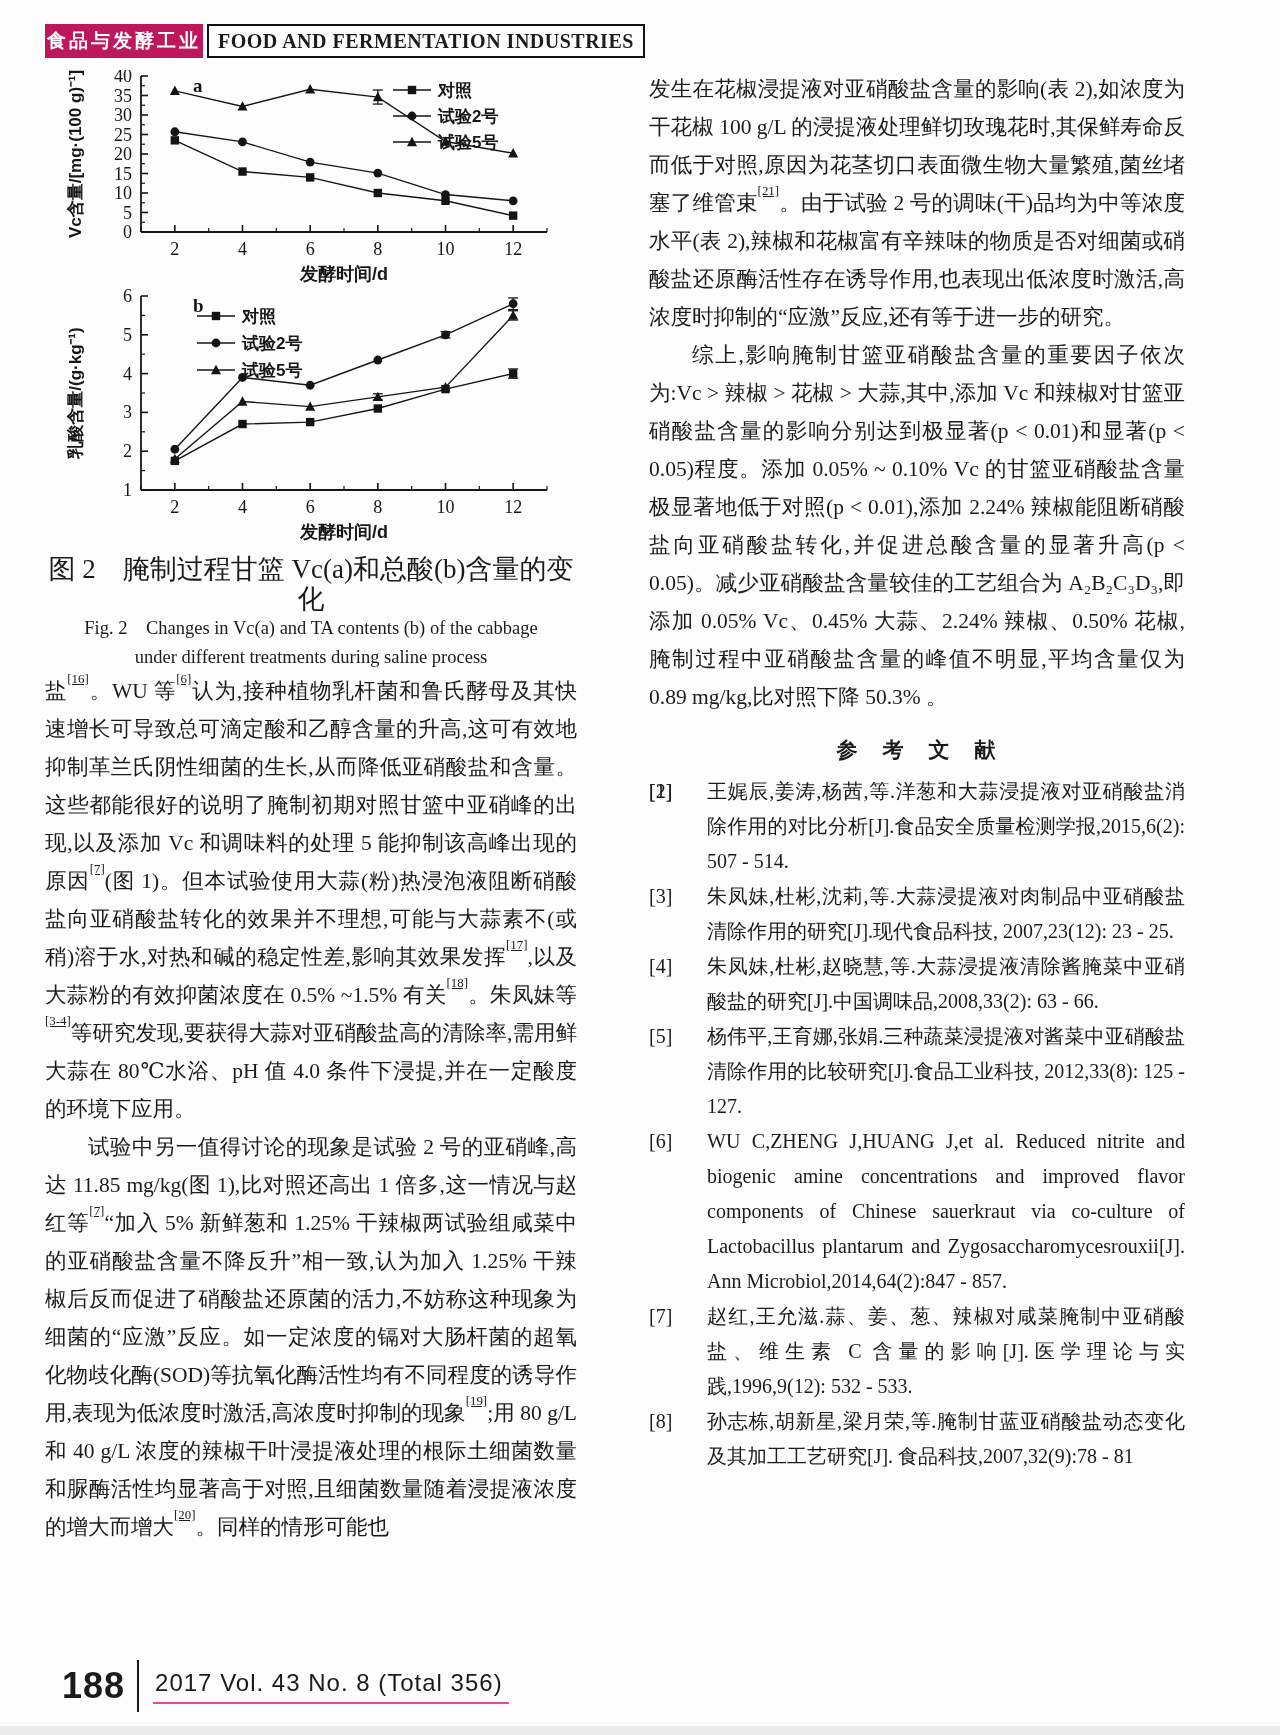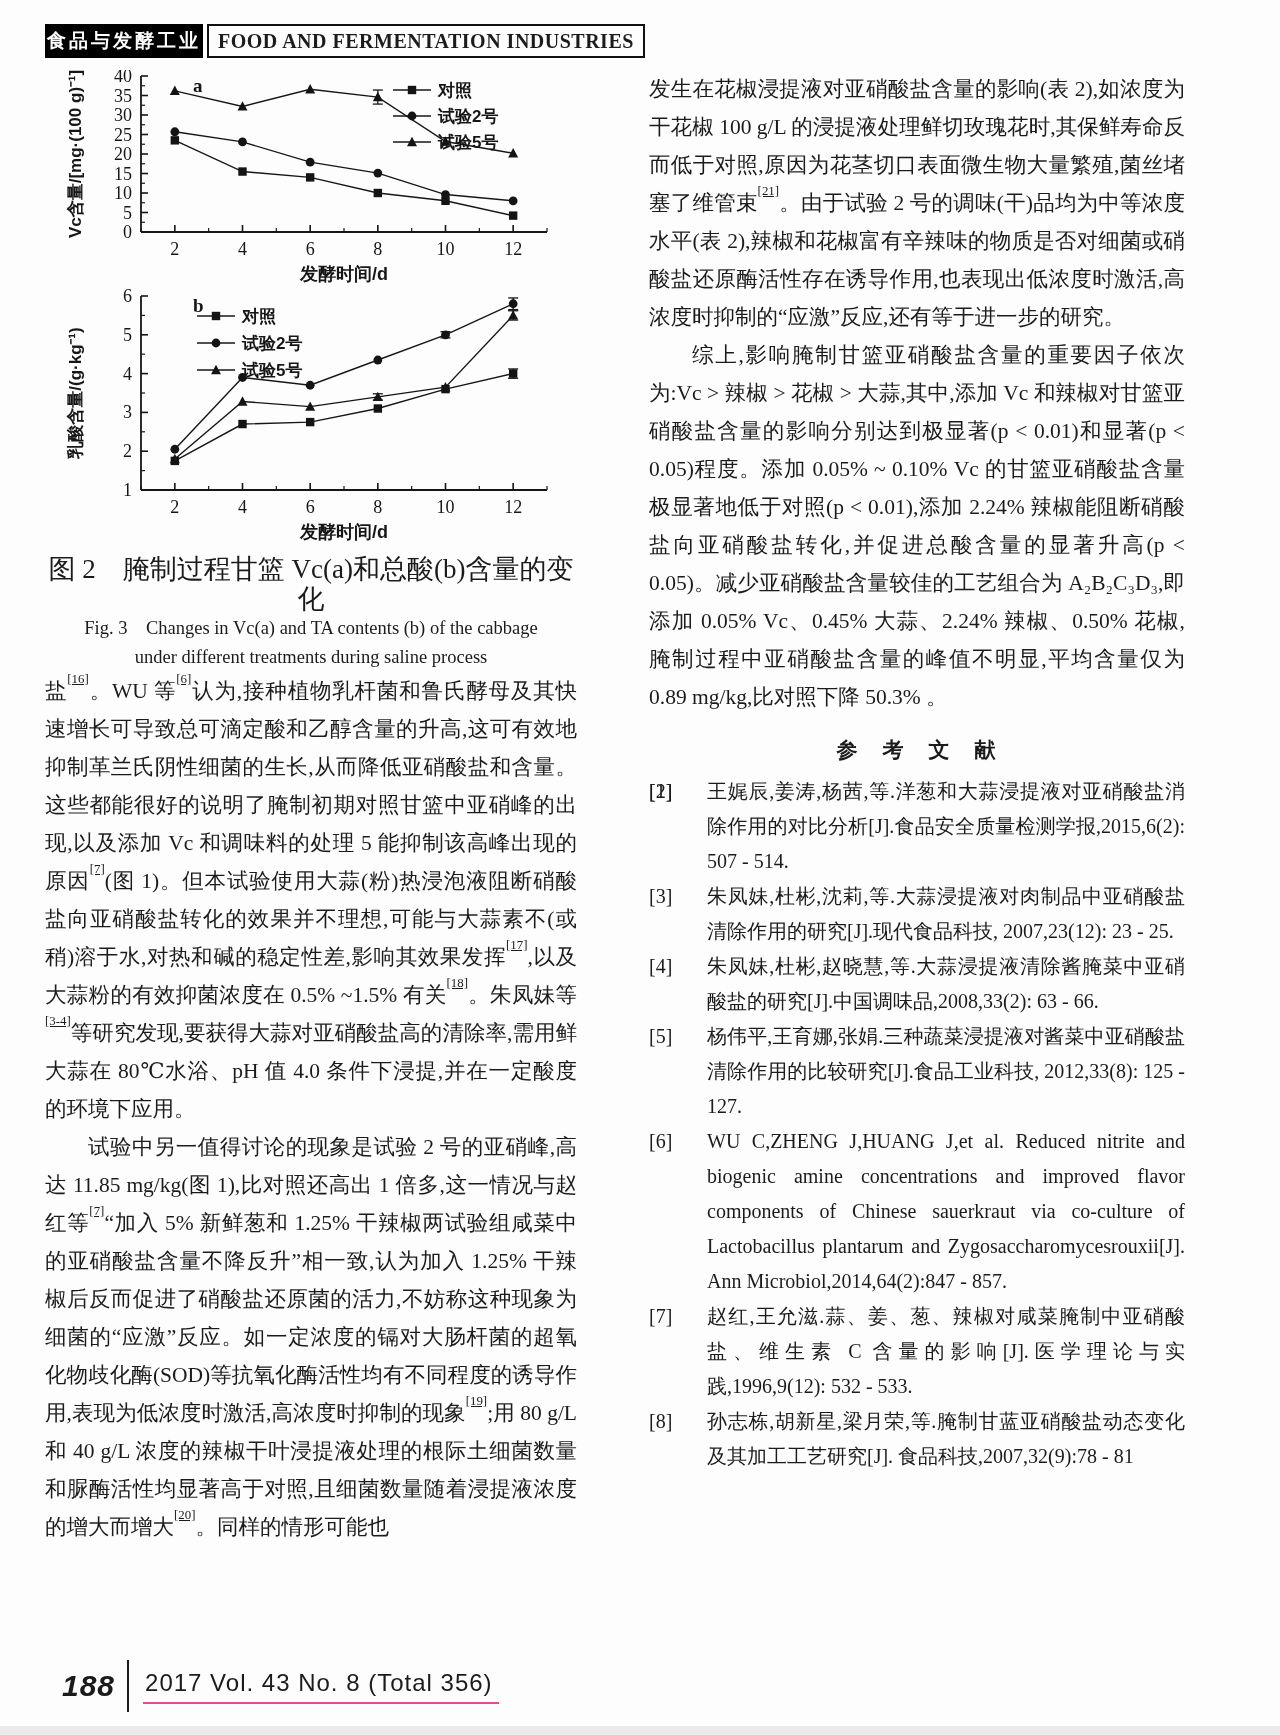--- a/index.html
+++ b/index.html
@@ -1,20 +1,20 @@
 <!DOCTYPE html>
 <html><head>
 <meta charset="utf-8">
 <style>
   html,body{margin:0;padding:0;background:#ffffff;}
   .page{position:relative;width:1280px;height:1735px;background:#fdfdfd;color:#1b1b1b;
         font-family:"Liberation Serif","DejaVu Serif",serif;overflow:hidden;}
   
   .journal-header{position:absolute;top:24px;left:45px;display:flex;align-items:stretch;gap:4px;}
-  .journal-cn{background:#000000;color:#fff;width:158px;height:34px;line-height:34px;text-align:center;
+  .journal-cn{background:#be185d;color:#fff;width:158px;height:34px;line-height:34px;text-align:center;
               font-size:19px;font-weight:bold;letter-spacing:3px;
               font-family:"Liberation Sans","DejaVu Sans",sans-serif;}
   .journal-en{border:2px solid #111;height:30px;line-height:30px;padding:0 9px;font-size:20px;
               font-weight:bold;letter-spacing:.5px;font-family:"Liberation Serif",serif;}
   
   .columns{position:absolute;top:70px;left:45px;width:1140px;display:flex;gap:72px;}
   .col-left{width:532px;}
   .col-right{width:536px;}
   .figure-block{margin:0;padding:0;}
   .figure-block svg{display:block;margin-left:16px;}
@@ -26,21 +26,21 @@
   .indent{text-indent:2em;}
   sup{font-size:0.6em;position:relative;top:-0.55em;line-height:0;text-decoration:underline;}
   
   .refs-heading{margin:20px 0 10px 0;text-align:center;font-size:21px;font-weight:bold;letter-spacing:2px;}
   .refs{list-style:none;margin:0;padding:0;}
   .ref{position:relative;padding-left:58px;font-size:20px;line-height:35px;text-align:justify;}
   .ref-num{position:absolute;left:0;top:0;}
   
   .page-footer{position:absolute;left:62px;top:1660px;display:flex;align-items:center;
                font-family:"Liberation Sans","DejaVu Sans",sans-serif;}
-  .page-num{font-size:30px;font-weight:bold;letter-spacing:1px;font-style:italic;}
+  .page-num{font-size:36px;font-weight:bold;letter-spacing:1px;}
   .footer-bar{display:inline-block;width:2px;height:52px;background:#1a1a1a;margin:0 14px 0 12px;}
   .issue-info{font-size:24px;letter-spacing:1px;border-bottom:2px solid #ec4899;padding:0 6px 5px 2px;}
   .bottom-strip{position:absolute;left:0;bottom:0;width:100%;height:9px;background:#ebebeb;}
 </style>
 </head>
 <body>
 
 <div class="page">
 
   <div class="journal-header">
@@ -220,21 +220,21 @@
             <text x="181" y="34" font-size="17" font-weight="600" font-family="&quot;Liberation Sans&quot;,sans-serif" fill="#161616">对照</text>
             <line x1="136" y1="55" x2="174" y2="55" stroke="#161616" stroke-width="1.4"></line>
             <circle cx="155" cy="55" r="4.4" fill="#141414"></circle>
             <text x="181" y="61" font-size="17" font-weight="600" font-family="&quot;Liberation Sans&quot;,sans-serif" fill="#161616">试验2号</text>
             <line x1="136" y1="82" x2="174" y2="82" stroke="#161616" stroke-width="1.4"></line>
             <polygon points="155,76.8 160,86.2 150,86.2" fill="#141414"></polygon>
             <text x="181" y="88" font-size="17" font-weight="600" font-family="&quot;Liberation Sans&quot;,sans-serif" fill="#161616">试验5号</text>
           </svg>
         <figcaption>
           <div class="cap-cn">图 2　腌制过程甘篮 Vc(a)和总酸(b)含量的变化</div>
-          <div class="cap-en">Fig. 3　Changes in Vc(a) and TA contents (b) of the cabbage</div>
+          <div class="cap-en">Fig. 2　Changes in Vc(a) and TA contents (b) of the cabbage</div>
           <div class="cap-en">under different treatments during saline process</div>
         </figcaption>
       </figure>
       <p class="body-text">盐<sup>[16]</sup>。WU 等<sup>[6]</sup>认为,接种植物乳杆菌和鲁氏酵母及其快速增长可导致总可滴定酸和乙醇含量的升高,这可有效地抑制革兰氏阴性细菌的生长,从而降低亚硝酸盐和含量。这些都能很好的说明了腌制初期对照甘篮中亚硝峰的出现,以及添加 Vc 和调味料的处理 5 能抑制该高峰出现的原因<sup>[7]</sup>(图 1)。但本试验使用大蒜(粉)热浸泡液阻断硝酸盐向亚硝酸盐转化的效果并不理想,可能与大蒜素不(或稍)溶于水,对热和碱的稳定性差,影响其效果发挥<sup>[17]</sup>,以及大蒜粉的有效抑菌浓度在 0.5% ~1.5% 有关<sup>[18]</sup>。朱凤妹等<sup>[3-4]</sup>等研究发现,要获得大蒜对亚硝酸盐高的清除率,需用鲜大蒜在 80℃水浴、pH 值 4.0 条件下浸提,并在一定酸度的环境下应用。</p>
       <p class="body-text indent">试验中另一值得讨论的现象是试验 2 号的亚硝峰,高达 11.85 mg/kg(图 1),比对照还高出 1 倍多,这一情况与赵红等<sup>[7]</sup>“加入 5% 新鲜葱和 1.25% 干辣椒两试验组咸菜中的亚硝酸盐含量不降反升”相一致,认为加入 1.25% 干辣椒后反而促进了硝酸盐还原菌的活力,不妨称这种现象为细菌的“应激”反应。如一定浓度的镉对大肠杆菌的超氧化物歧化酶(SOD)等抗氧化酶活性均有不同程度的诱导作用,表现为低浓度时激活,高浓度时抑制的现象<sup>[19]</sup>;用 80 g/L 和 40 g/L 浓度的辣椒干叶浸提液处理的根际土细菌数量和脲酶活性均显著高于对照,且细菌数量随着浸提液浓度的增大而增大<sup>[20]</sup>。同样的情形可能也</p>
     </div>
 
     <div class="col col-right">
       <p class="body-text">发生在花椒浸提液对亚硝酸盐含量的影响(表 2),如浓度为干花椒 100 g/L 的浸提液处理鲜切玫瑰花时,其保鲜寿命反而低于对照,原因为花茎切口表面微生物大量繁殖,菌丝堵塞了维管束<sup>[21]</sup>。由于试验 2 号的调味(干)品均为中等浓度水平(表 2),辣椒和花椒富有辛辣味的物质是否对细菌或硝酸盐还原酶活性存在诱导作用,也表现出低浓度时激活,高浓度时抑制的“应激”反应,还有等于进一步的研究。</p>
       <p class="body-text indent">综上,影响腌制甘篮亚硝酸盐含量的重要因子依次为:Vc &gt; 辣椒 &gt; 花椒 &gt; 大蒜,其中,添加 Vc 和辣椒对甘篮亚硝酸盐含量的影响分别达到极显著(p &lt; 0.01)和显著(p &lt; 0.05)程度。添加 0.05% ~ 0.10% Vc 的甘篮亚硝酸盐含量极显著地低于对照(p &lt; 0.01),添加 2.24% 辣椒能阻断硝酸盐向亚硝酸盐转化,并促进总酸含量的显著升高(p &lt; 0.05)。减少亚硝酸盐含量较佳的工艺组合为 A₂B₂C₃D₃,即添加 0.05% Vc、0.45% 大蒜、2.24% 辣椒、0.50% 花椒,腌制过程中亚硝酸盐含量的峰值不明显,平均含量仅为 0.89 mg/kg,比对照下降 50.3% 。</p>

